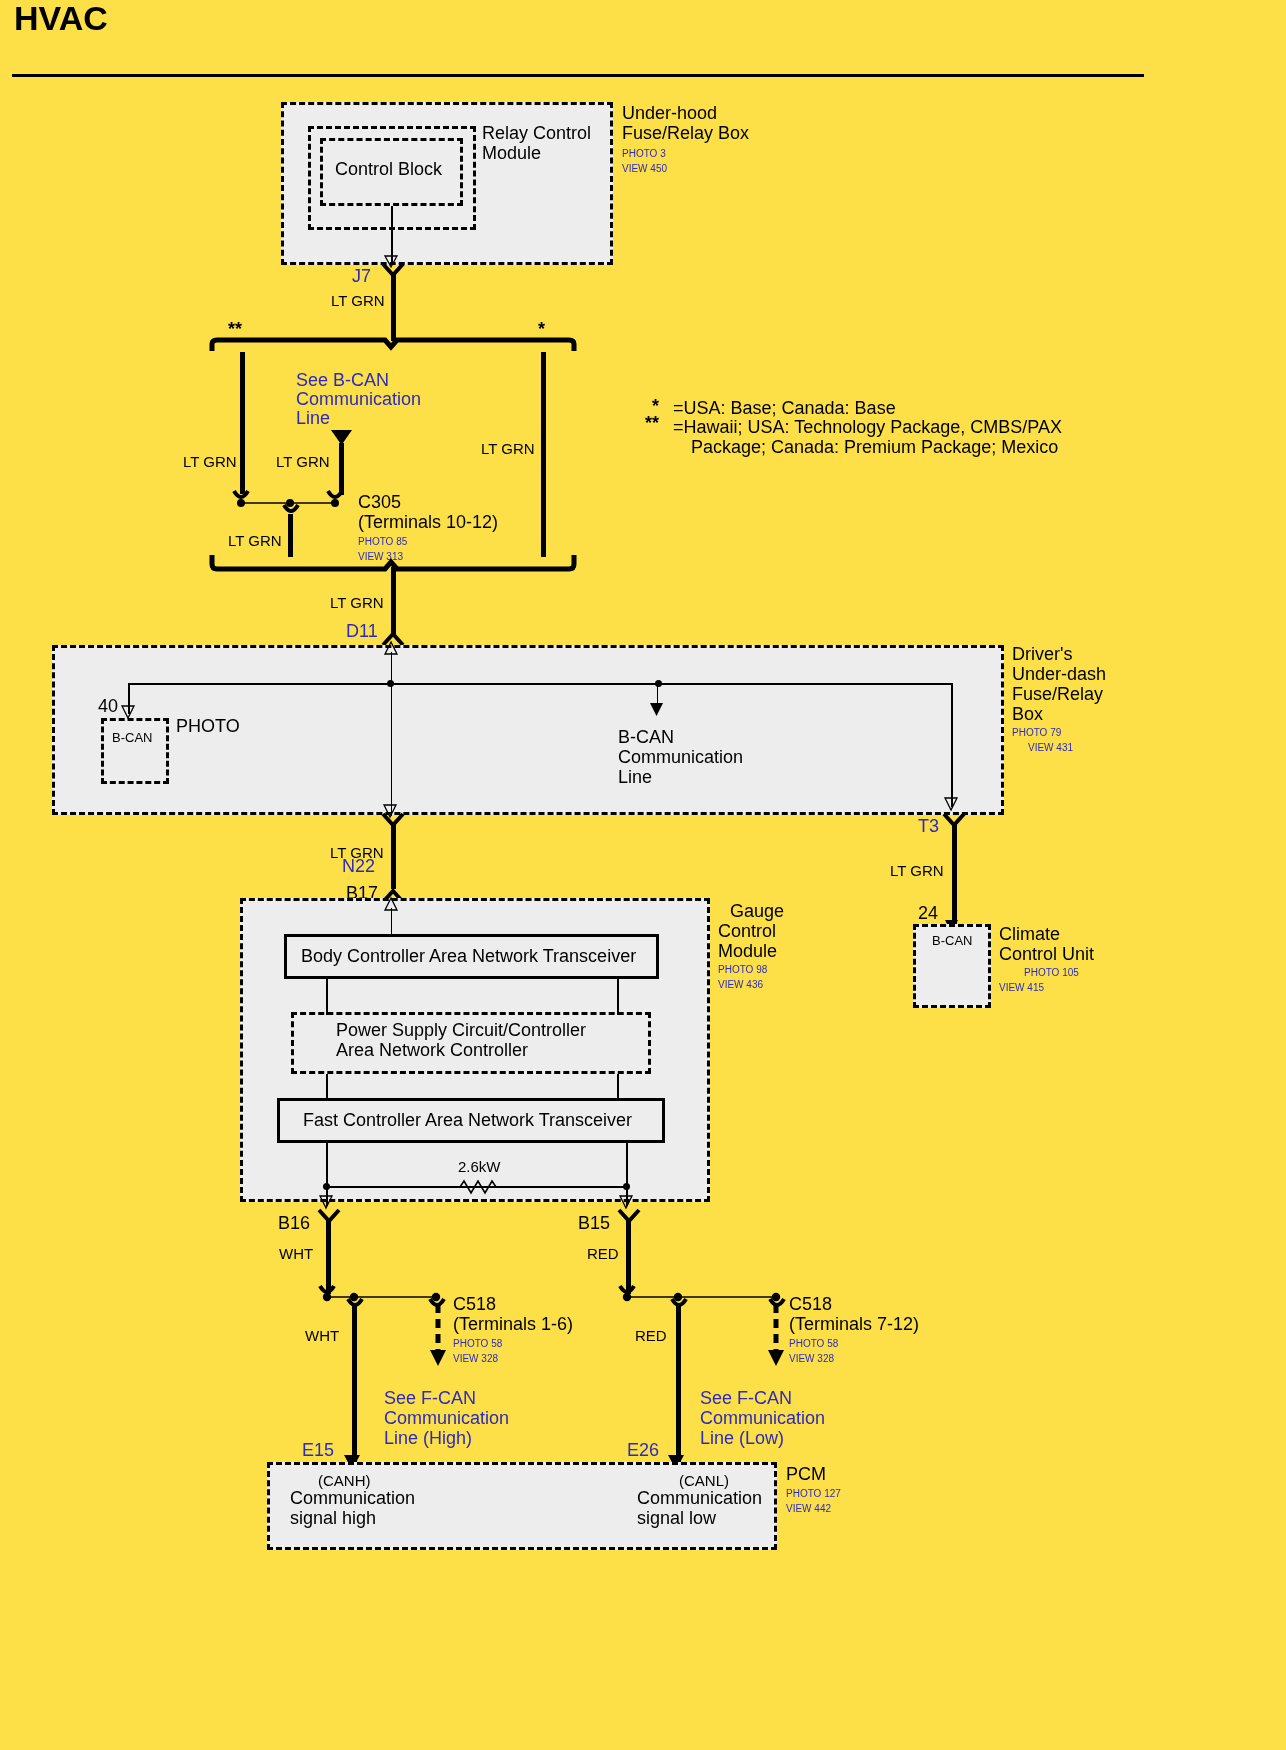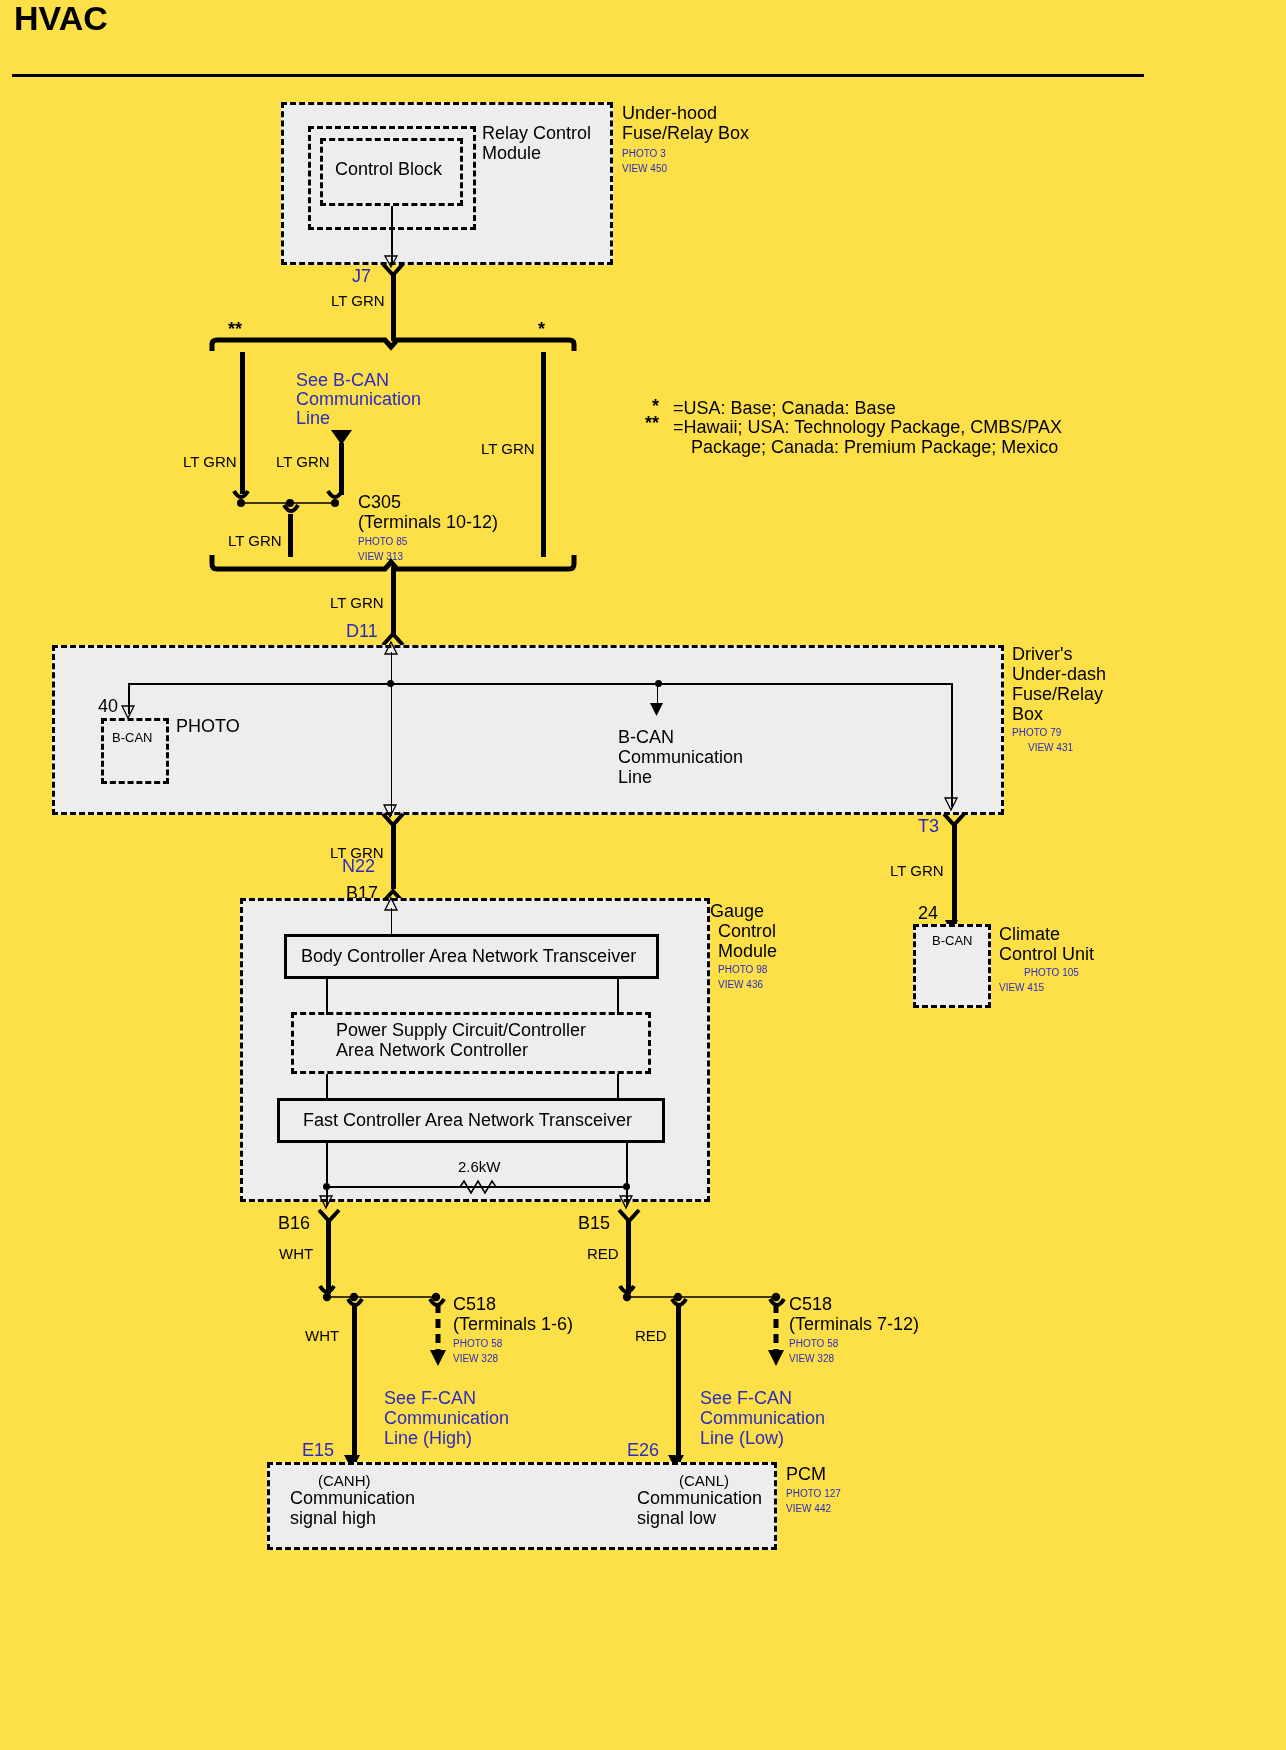--- a/index.html
+++ b/index.html
@@ -218,21 +218,21 @@
   <div class="abs dash-box" style="left:913px; top:924px; width:78px; height:84px;"></div>
   <div class="abs lbl-xs" style="left:932px; top:933px;">B-CAN</div>
 
   <div class="abs lbl" style="left:999px; top:924px;">Climate</div>
   <div class="abs lbl" style="left:999px; top:944px;">Control Unit</div>
   <div class="abs blue-ref" style="left:1024px; top:964px;">PHOTO 105</div>
   <div class="abs blue-ref" style="left:999px; top:979px;">VIEW 415</div>
 
   <div class="abs dash-box" style="left:240px; top:898px; width:470px; height:304px;"></div>
 
-  <div class="abs lbl" style="left:710px; top:901px;text-align:right;">Gauge</div>
+  <div class="abs lbl" style="left:730px; top:901px;text-align:right;">Gauge</div>
   <div class="abs lbl" style="left:718px; top:921px;">Control</div>
   <div class="abs lbl" style="left:718px; top:941px;">Module</div>
   <div class="abs blue-ref" style="left:718px; top:961px;">PHOTO 98</div>
   <div class="abs blue-ref" style="left:718px; top:976px;">VIEW 436</div>
 
   <svg class="abs" style="left:384px; top:898px;" width="18" height="20">
     <polygon points="7,0 1,12 13,12" fill="none" stroke="#000" stroke-width="1.3"></polygon>
   </svg>
   <div class="abs thinwire-v" style="left:390.5px; top:908px; height:28px;"></div>
 

